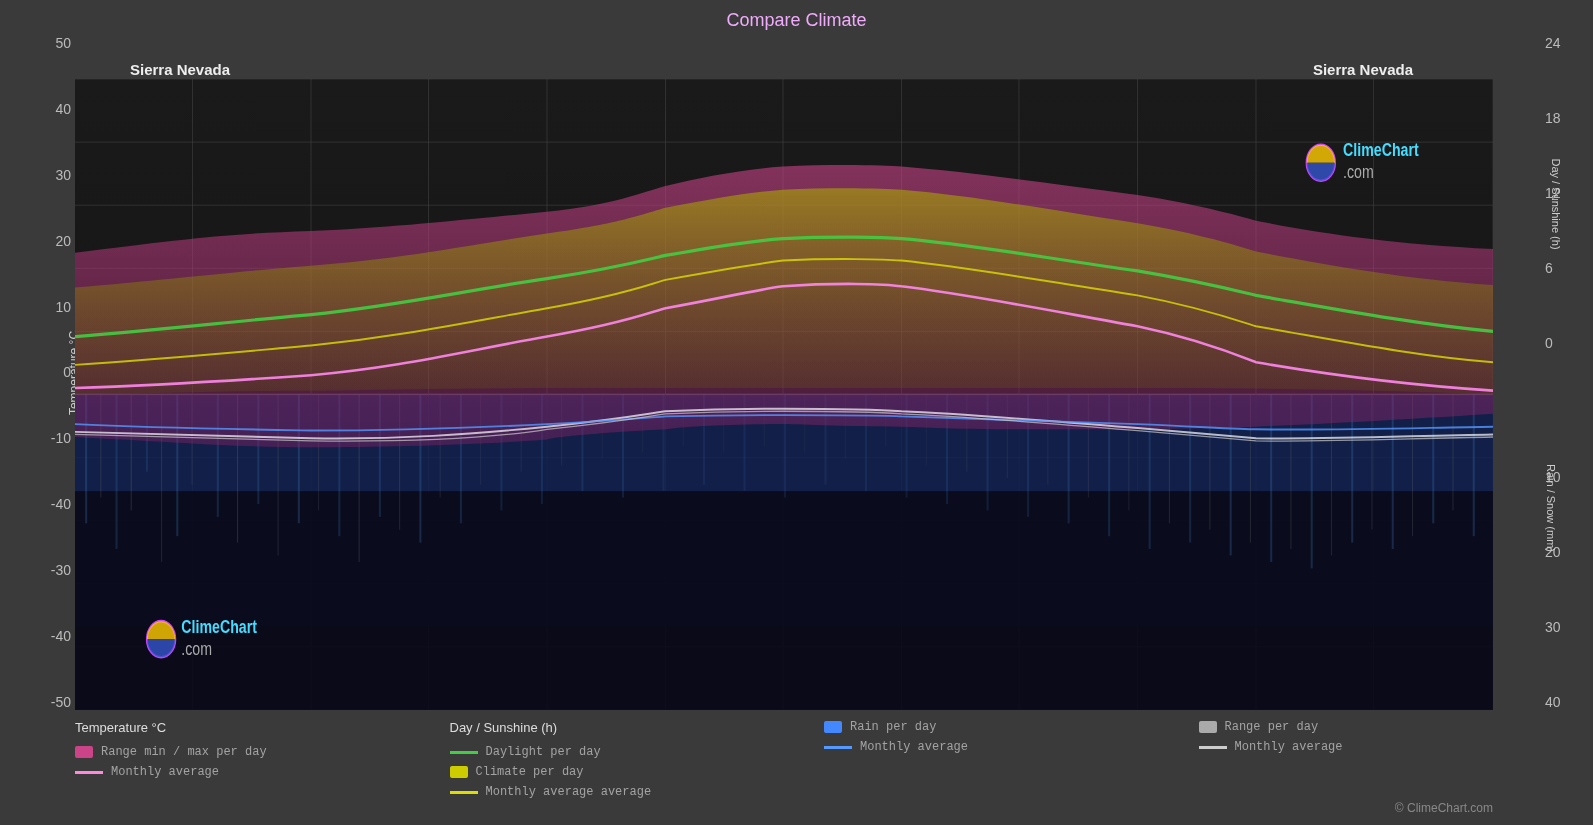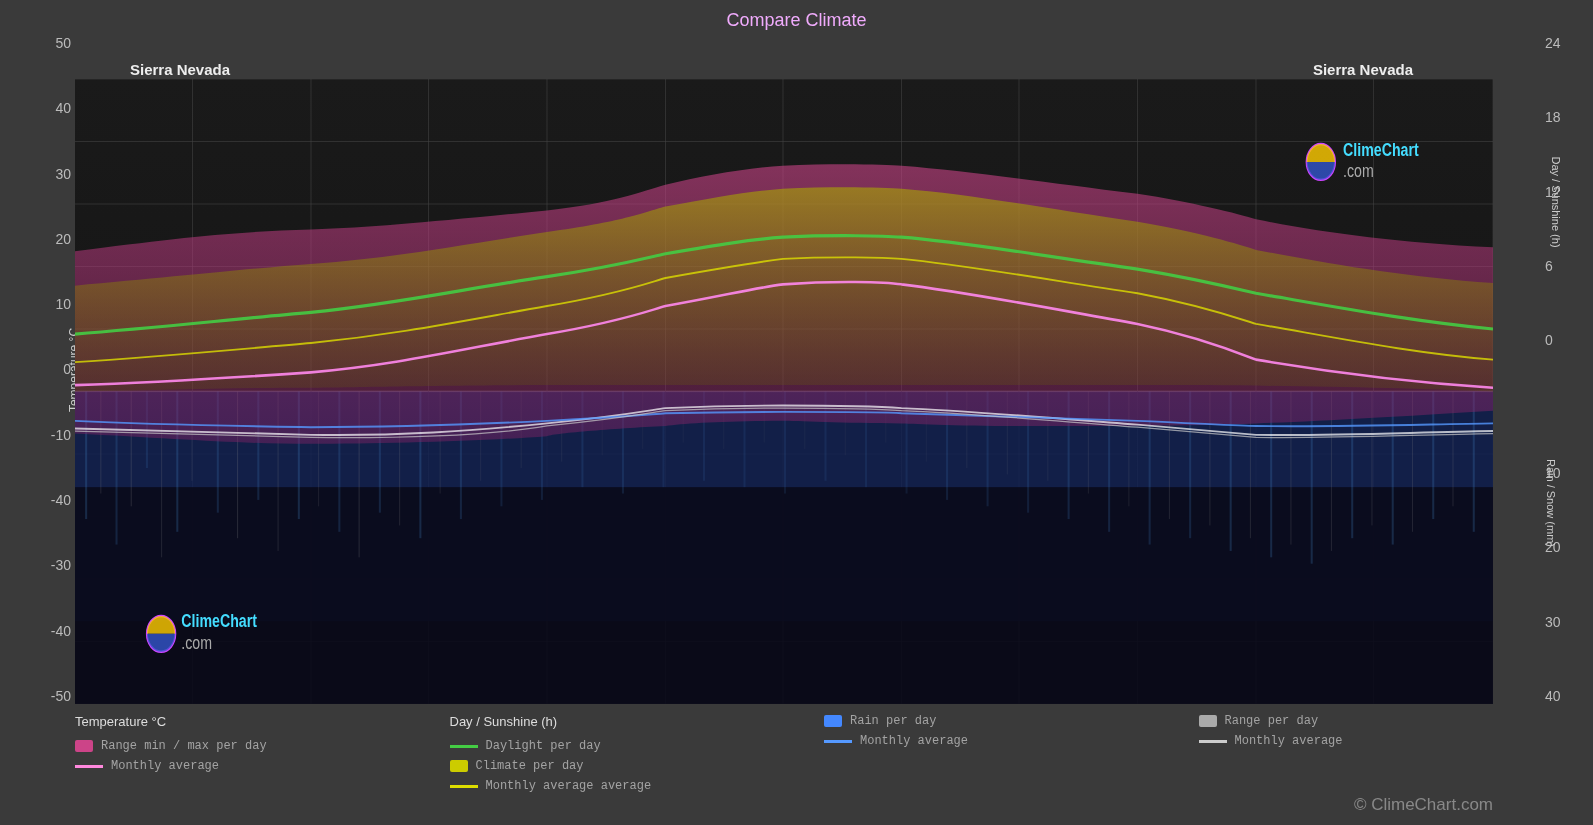--- a/index.html
+++ b/index.html
@@ -131,21 +131,21 @@
       border-radius: 2px;
       flex-shrink: 0;
     }
     .legend-line {
       width: 28px;
       height: 3px;
       flex-shrink: 0;
     }
     .copyright {
       text-align: right;
-      font-size: 17px;
+      font-size: 12px;
       color: #888;
       padding-right: 80px;
       margin-top: 2px;
     }
     .location-left {
       position: absolute;
       left: 55px;
       top: 2px;
       font-size: 15px;
       color: #eee;

